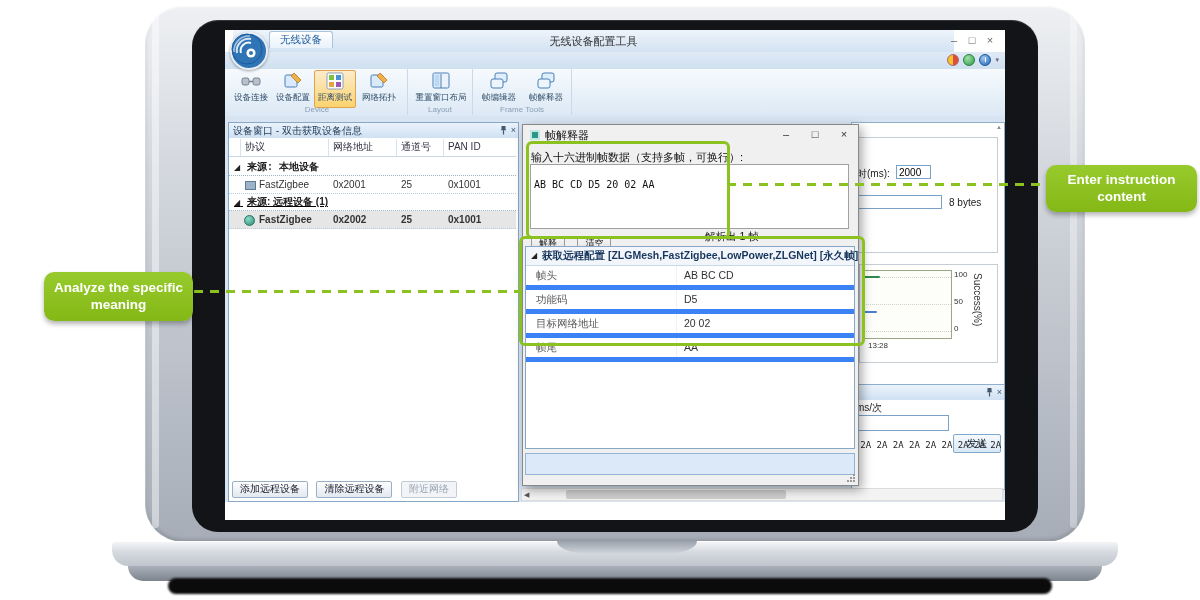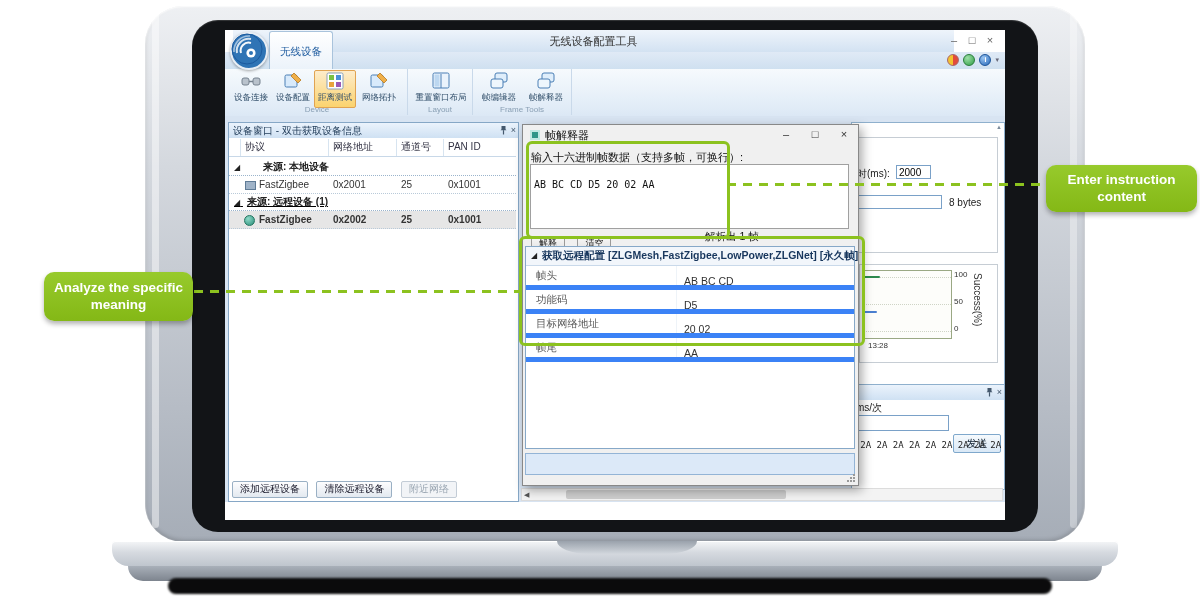--- a/index.html
+++ b/index.html
@@ -25,21 +25,21 @@
                background:linear-gradient(180deg,#a9b0b9,#7d848e);border-radius:0 0 20px 20px;}
   .floor-shadow{left:168px;top:578px;width:884px;height:16px;background:#0b0b0c;border-radius:10px;filter:blur(1px);}
 
   
   .titlebar{left:8px;top:0;width:721px;height:22px;
             background:linear-gradient(180deg,#eef4fb,#d3e2f2);border-bottom:1px solid #bdd1e5;}
   .title-text{width:100%;text-align:center;font-size:11px;color:#333;line-height:22px;}
   .winbtn{width:18px;height:14px;text-align:center;font-size:11px;line-height:13px;color:#666;cursor:default;}
   .tabrow{left:0;top:22px;width:780px;height:17px;
           background:linear-gradient(180deg,#e0eaf6,#cfe0f0);border-bottom:1px solid #b6cce2;}
-  .tab{left:44px;top:1px;height:16px;padding:12px 10px;background:linear-gradient(180deg,#fff,#eaf2fa);
+  .tab{left:44px;top:1px;height:16px;padding:0 10px;background:linear-gradient(180deg,#fff,#eaf2fa);
        border:1px solid #a9c3dc;border-bottom:none;border-radius:3px 3px 0 0;
        font-size:10.5px;color:#1c5a9e;line-height:15px;}
   .logo{left:5px;top:2px;width:34px;height:34px;border-radius:50%;
         background:radial-gradient(circle at 35% 30%,#6cacе8 0%,#5a9fe0 20%,#1c5a9e 85%);
         background-color:#2f74b5;border:2px solid #e8eef5;box-shadow:0 1px 3px rgba(0,0,0,.35);z-index:6;}
   .ribbon{left:0;top:39px;width:780px;height:47px;
           background:linear-gradient(180deg,#f6fafd,#e4eef8 70%,#dce8f5);border-bottom:1px solid #b9cfe4;}
   .rgroup{position:absolute;top:0;height:46px;border-right:1px solid #c9d9ea;}
   .rgroup-label{position:absolute;bottom:1px;width:100%;text-align:center;font-size:8px;color:#8aa0b5;}
   .rbtn{position:absolute;top:1px;width:40px;height:36px;display:flex;flex-direction:column;
@@ -97,21 +97,21 @@
   .dta{position:absolute;left:7px;top:39px;width:319px;height:65px;background:#fff;border:1px solid #a0a0a0;
        font-family:"DejaVu Sans Mono",monospace;font-size:10px;color:#111;padding:14px 3px;box-sizing:border-box;}
   .dbtn{display:inline-block;width:32px;height:14px;line-height:13px;text-align:center;font-size:9px;color:#222;
         background:linear-gradient(180deg,#f8f8f8,#e0e0e0);border:1px solid #9a9a9a;margin-right:8px;}
   .grid{position:absolute;left:2px;top:121px;width:330px;height:203px;background:#fff;border:1px solid #86a8c8;box-sizing:border-box;}
   .ghead{height:18px;background:#f2f6fb;border-bottom:1px solid #c9d9ea;position:relative;}
   .ghead .gtext{position:absolute;left:16px;top:2px;font-size:10.5px;font-weight:bold;color:#17365d;white-space:nowrap;}
   .prow{height:19px;border-bottom:5px solid #3b82f6;position:relative;font-size:10.5px;line-height:18px;}
   .prow .pname{position:absolute;left:10px;color:#5a5a5a;}
   .prow .psep{position:absolute;left:150px;top:0;height:100%;border-left:1px solid #eef3f8;}
-  .prow .pval{position:absolute;left:158px;color:#333;margin-top:6px;}
+  .prow .pval{position:absolute;left:158px;color:#333;}
   .descstrip{position:absolute;left:2px;top:328px;width:330px;height:22px;background:#dce9f8;border:1px solid #93b4d6;box-sizing:border-box;}
   .grip{position:absolute;right:2px;bottom:2px;width:10px;height:10px;
         background:radial-gradient(circle at 8px 2px,#999 1px,transparent 1.4px),
                    radial-gradient(circle at 5px 5px,#999 1px,transparent 1.4px),
                    radial-gradient(circle at 8px 5px,#999 1px,transparent 1.4px),
                    radial-gradient(circle at 2px 8px,#999 1px,transparent 1.4px),
                    radial-gradient(circle at 5px 8px,#999 1px,transparent 1.4px),
                    radial-gradient(circle at 8px 8px,#999 1px,transparent 1.4px);}
 
   
@@ -250,21 +250,21 @@
     </div>
     <div class="colhead">
       <span style="left:0;width:12px;"></span>
       <span style="left:12px;width:88px;">协议</span>
       <span style="left:100px;width:68px;">网络地址</span>
       <span style="left:168px;width:47px;">通道号</span>
       <span style="left:215px;width:72px;border-right:none;">PAN ID</span>
     </div>
     <div class="grow" style="top:36px;">
       <span class="tri" style="margin-left:5px;">◢</span>
-      <b style="margin-left:20px;">来源: 本地设备</b>
+      <b style="margin-left:4px;font-family:Liberation Mono, monospace;">来源: 本地设备</b>
     </div>
     <div class="trow" style="top:53px;">
       <span class="c" style="left:16px;width:9px;height:7px;top:5px;background:#9fb3c8;border:1px solid #5f7b96;"></span>
       <span class="c" style="left:30px;">FastZigbee</span>
       <span class="c" style="left:104px;">0x2001</span>
       <span class="c" style="left:172px;">25</span>
       <span class="c" style="left:219px;">0x1001</span>
     </div>
     <div class="grow" style="top:71px;text-decoration:underline;">
       <span class="tri" style="margin-left:5px;">◢</span>

